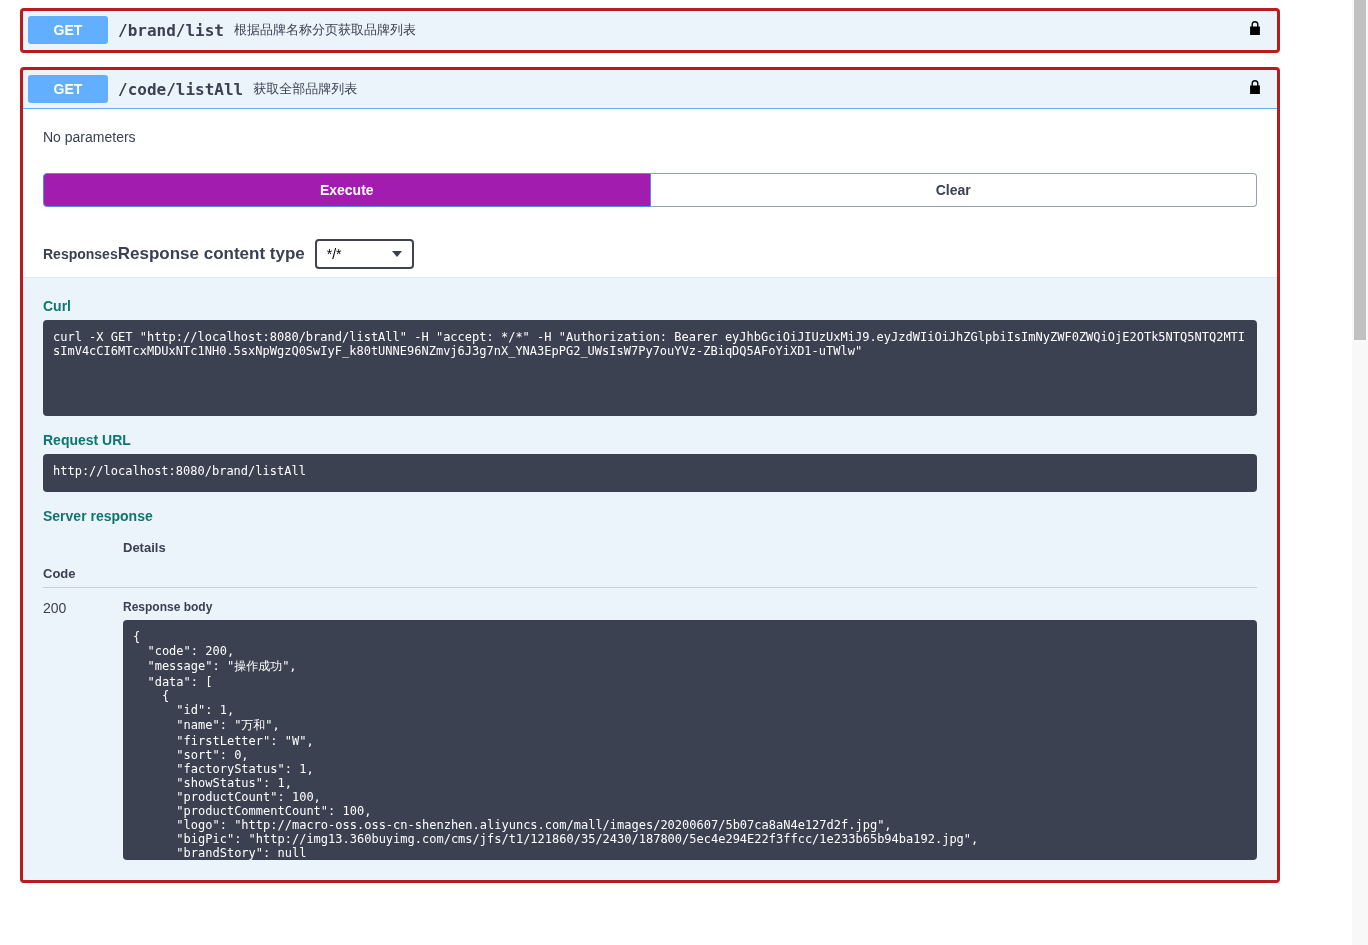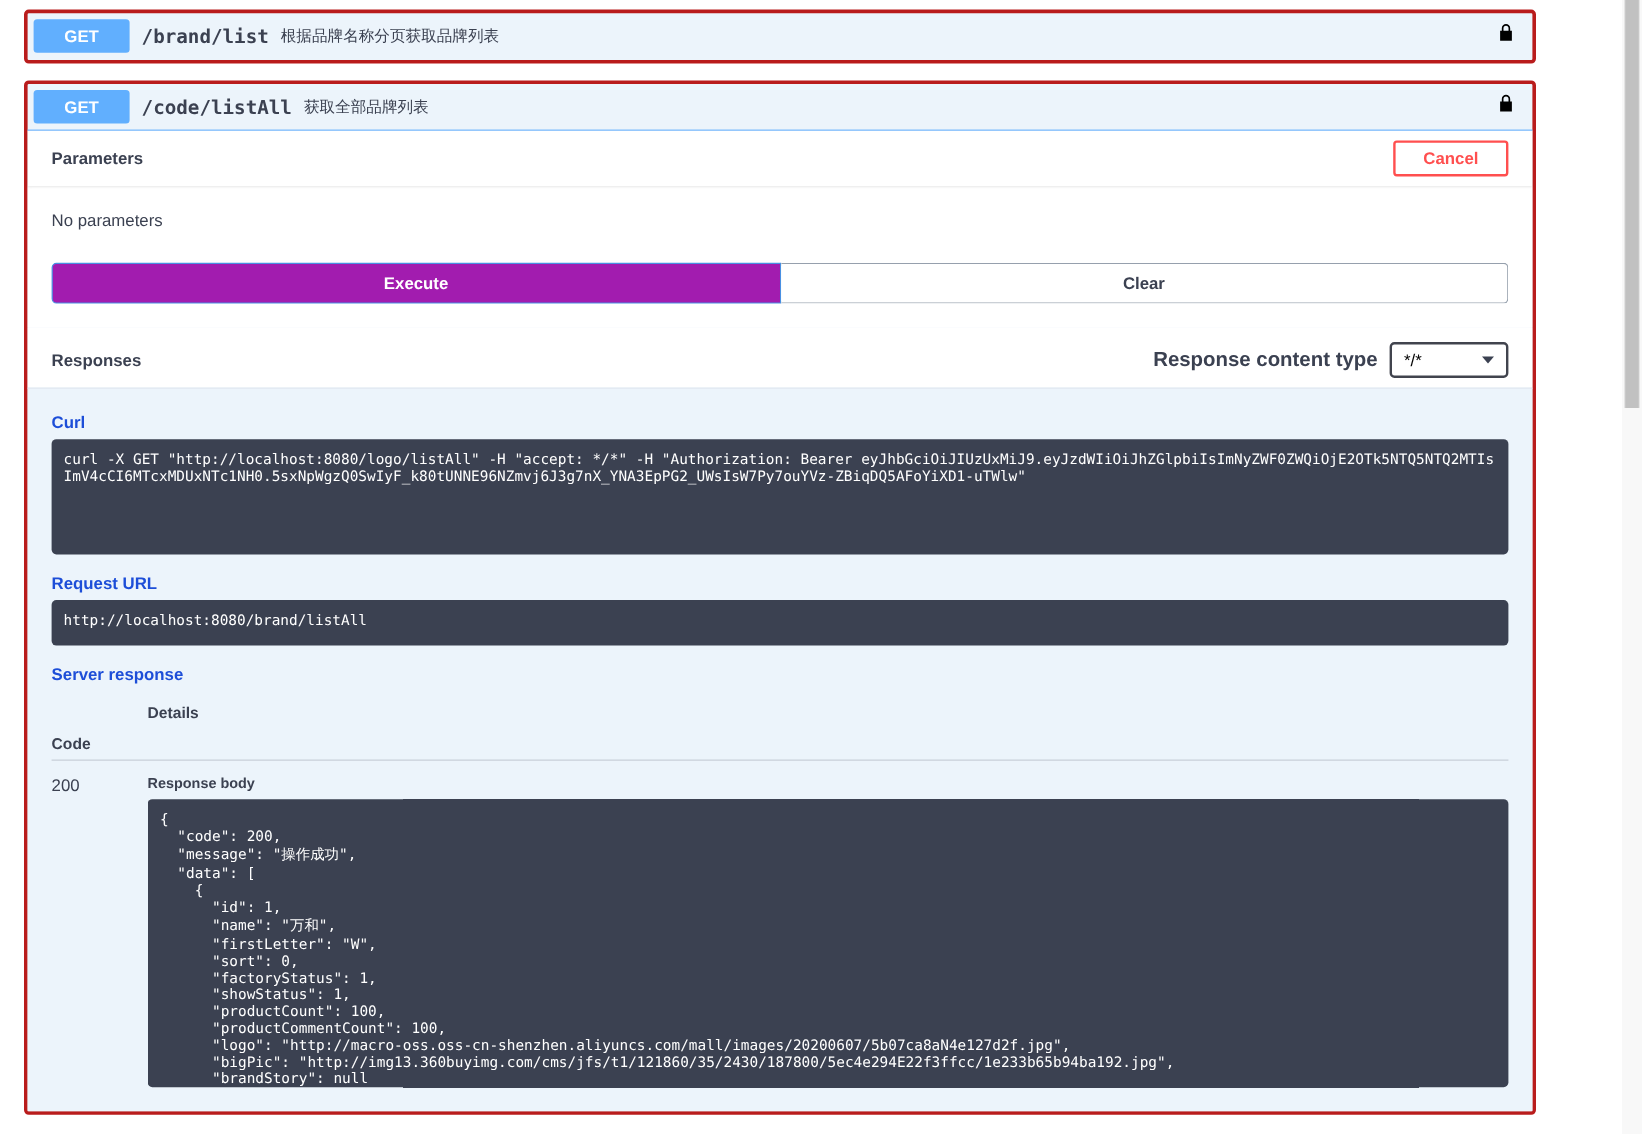--- a/index.html
+++ b/index.html
@@ -84,21 +84,21 @@
     border-radius: 4px 0 0 4px;
   }
   .clear-btn {
     background: #fff;
     color: #3b4151;
     border: 1px solid #96a0ad;
     border-left: none;
     border-radius: 0 4px 4px 0;
   }
   .responses-header {
-    display: flex; align-items: center; justify-content: space-between;
+    display: flex; align-items: center; 
     padding: 12px 20px 8px 20px;
     background: #fff;
   }
   .content-type-wrap { display: flex; align-items: center; gap: 10px; }
   .content-type-label { font-size: 17px; font-weight: 700; }
   .content-type-select {
     border: 2px solid #41444e;
     border-radius: 4px;
     padding: 5px 70px 5px 10px;
     font-size: 14px;
@@ -112,21 +112,21 @@
     content: "";
     position: absolute;
     right: 12px; top: 50%;
     transform: translateY(-50%);
     border-left: 5px solid transparent;
     border-right: 5px solid transparent;
     border-top: 6px solid #3b4151;
     pointer-events: none;
   }
   .responses-inner { padding: 20px; background: #ecf4fb; border-top: 1px solid #e0e8f0; }
-  .sub-label { font-size: 14px; font-weight: 600; margin-bottom: 6px; color: #1d4ed8; }
+  .sub-label { font-size: 14px; font-weight: 600; margin-bottom: 6px; color: #0f766e; }
   .dark-block {
     background: #3b4151;
     color: #fff;
     padding: 10px;
     border-radius: 4px;
     font-family: "Consolas","Menlo",monospace;
     font-size: 12px;
     white-space: pre-wrap;
     word-break: break-all;
     margin-bottom: 16px;
@@ -194,24 +194,20 @@
       <span class="path">/code/listAll</span>
       <span class="summary-desc">获取全部品牌列表</span>
       <span class="lock-icon">
         <svg class="lock-svg" viewBox="0 0 20 24">
             <path d="M15 10V7a5 5 0 00-10 0v3H3v12h14V10h-2zm-8-3a3 3 0 016 0v3H7V7z"></path>
           </svg>
       </span>
     </div>
 
     <div style="background:#fff;">
-      <div class="section-header">
-        <span class="section-title">Parameters</span>
-        <button class="cancel-btn">Cancel</button>
-      </div>
       <div class="body-inner">
         <div class="noparams">No parameters</div>
         <div class="exec-row">
           <button class="execute-btn">Execute</button>
           <button class="clear-btn">Clear</button>
         </div>
       </div>
     </div>
 
     <div class="responses-header">
@@ -221,21 +217,21 @@
         <span class="select-wrap">
           <select class="content-type-select">
             <option>*/*</option>
           </select>
         </span>
       </div>
     </div>
 
     <div class="responses-inner">
       <div class="sub-label">Curl</div>
-      <pre class="dark-block curl">curl -X GET "http://localhost:8080/logo/listAll" -H "accept: */*" -H "Authorization: Bearer eyJhbGciOiJIUzUxMiJ9.eyJzdWIiOiJhZGlpbiIsImNyZWF0ZWQiOjE2OTk5NTQ5NTQ2MTIsImV4cCI6MTcxMDUxNTc1NH0.5sxNpWgzQ0SwIyF_k80tUNNE96NZmvj6J3g7nX_YNA3EpPG2_UWsIsW7Py7ouYVz-ZBiqDQ5AFoYiXD1-uTWlw"</pre>
+      <pre class="dark-block curl">curl -X GET "http://localhost:8080/brand/listAll" -H "accept: */*" -H "Authorization: Bearer eyJhbGciOiJIUzUxMiJ9.eyJzdWIiOiJhZGlpbiIsImNyZWF0ZWQiOjE2OTk5NTQ5NTQ2MTIsImV4cCI6MTcxMDUxNTc1NH0.5sxNpWgzQ0SwIyF_k80tUNNE96NZmvj6J3g7nX_YNA3EpPG2_UWsIsW7Py7ouYVz-ZBiqDQ5AFoYiXD1-uTWlw"</pre>
 
       <div class="sub-label">Request URL</div>
       <pre class="dark-block">http://localhost:8080/brand/listAll</pre>
 
       <div class="sub-label">Server response</div>
       <div class="resp-table-head">
         <div class="col-code">Code</div>
         <div class="col-details">Details</div>
       </div>
       <div class="resp-row">

